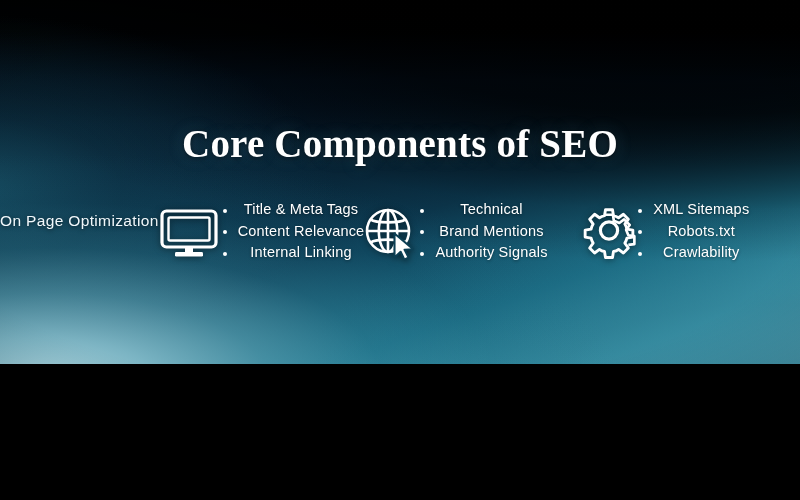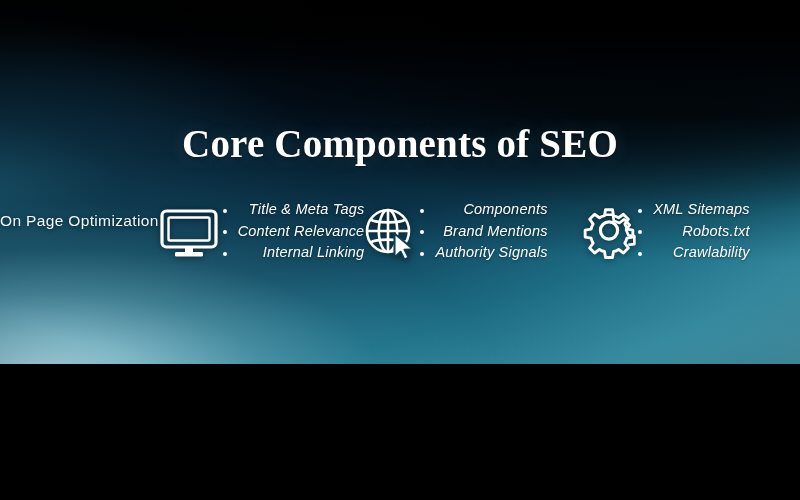--- a/index.html
+++ b/index.html
@@ -142,22 +142,21 @@
     filter: drop-shadow(0 1px 3px rgba(0,0,0,0.5));
   }
   .icon-wrap svg {
     display: block;
   }
 
   .bullets {
     list-style: none;
     margin: 21px 0 0 0;
     padding: 0;
-    text-align: right;
-    font-style: italic;
+    text-align: center;
   }
   .bullets li {
     position: relative;
     padding-left: 17px;
     font-size: 14.5px;
     line-height: 21.5px;
     color: #ffffff;
     letter-spacing: 0.2px;
     white-space: nowrap;
     text-shadow: 0 1px 3px rgba(0,0,0,0.45);
@@ -226,21 +225,21 @@
               <line x1="3" y1="24" x2="45" y2="24"></line>
               <path d="M6.4 12.4 C12 16.4 35.9 16.4 41.6 12.4"></path>
               <path d="M6.4 35.6 C12 31.6 35.9 31.6 41.6 35.6"></path>
               <line x1="24" y1="3" x2="24" y2="45"></line>
             </g>
             <path d="M30.5 26.5 L30.5 50.5 L36.6 44.8 L40.4 52.6 L44.6 50.4 L40.6 42.8 L49.2 42.2 Z" fill="#ffffff" stroke="#0c3f54" stroke-width="2.1" stroke-linejoin="round"></path>
           </svg>
         </div>
 
         <ul class="bullets">
-          <li>Components</li>
+          <li>Technical</li>
           <li>Brand Mentions</li>
           <li>Authority Signals</li>
         </ul>
       </div>
 
       <div class="column col-3">
 
         <div class="icon-wrap">
           <svg width="54" height="54" viewBox="0 0 54 54" fill="none">
             <g transform="translate(27,27)">

